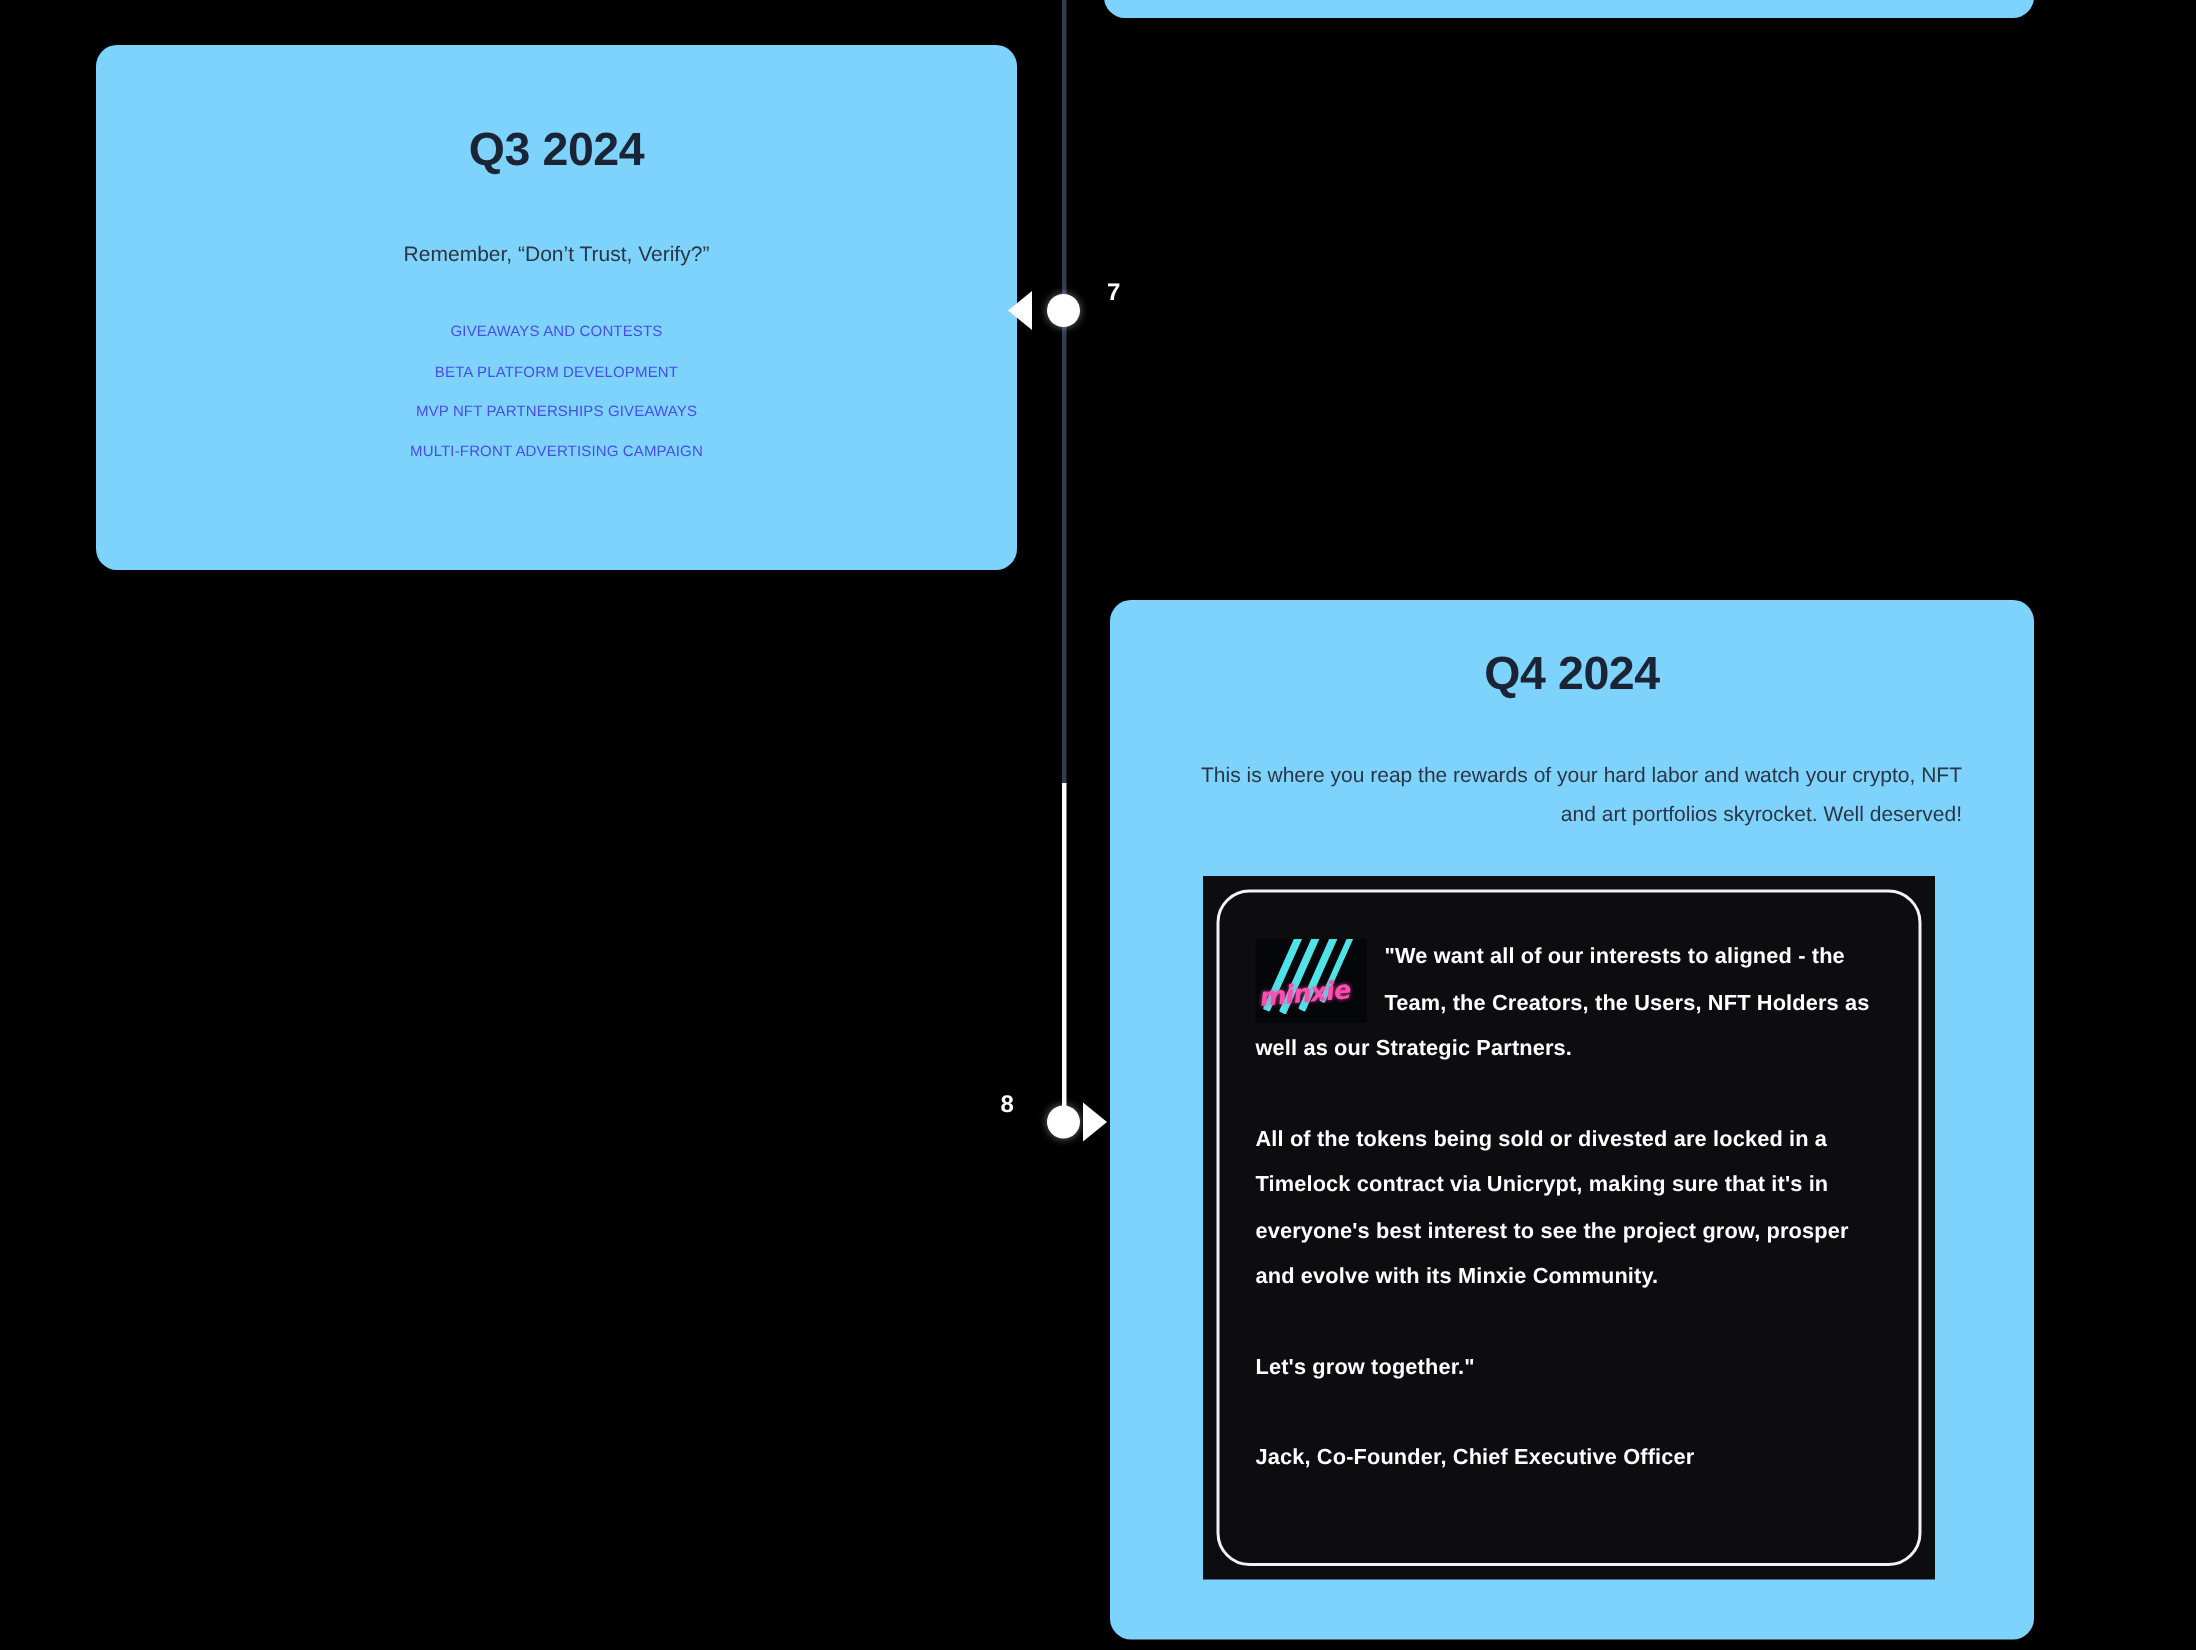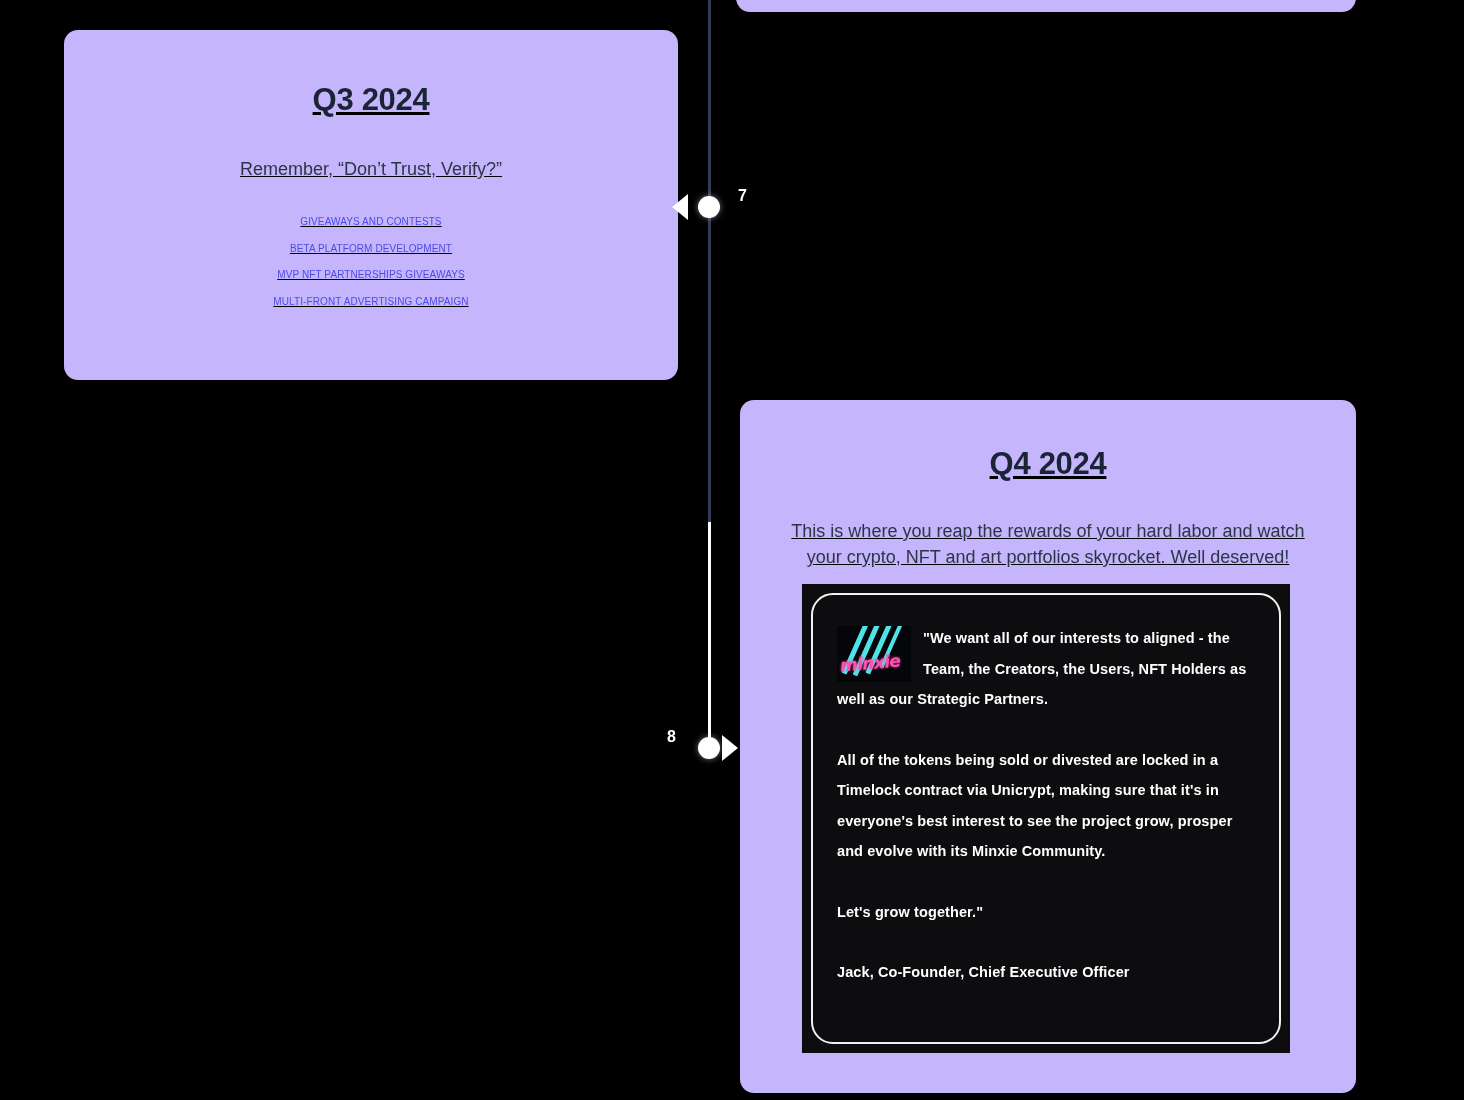--- a/index.html
+++ b/index.html
@@ -51,36 +51,35 @@
     border-top: 13px solid transparent;
     border-bottom: 13px solid transparent;
     z-index: 4;
   }
   .arrow.left  { border-right: 16px solid #ffffff; }  
   .arrow.right { border-left: 16px solid #ffffff; }   
 
   
   .card {
     position: absolute;
-    background: #c4b5fd;
+    background: #7dd3fc;
     border-radius: 14px;
-    text-decoration: underline;
   }
 
   .card-title {
     text-align: center;
     color: #1b2435;
     font-weight: 700;
     font-size: 31px;
     letter-spacing: -0.3px;
   }
   .card-sub {
     text-align: center;
     color: #2c3545;
-    font-size: 18px;
+    font-size: 14px;
     line-height: 26px;
   }
   .bullets {
     text-align: center;
     color: #4b4be6;
     font-size: 10px;
     line-height: 26.5px;
     letter-spacing: .1px;
   }
 
@@ -103,23 +102,23 @@
   }
   #card-q3 .card-sub { margin-top: 38px; }
   #card-q3 .bullets  { margin-top: 27px; }
 
   
   #card-q4 {
     left: 740px;
     top: 400px;
     width: 616px;
     height: 693px;
-    padding-top: 46px;
-  }
-  #card-q4 .card-sub { margin-top: 36px; padding: 0 48px; }
+    padding-top: 31px;
+  }
+  #card-q4 .card-sub { margin-top: 36px; padding: 0 48px; text-align: right; }
 
   
   .quote-panel {
     position: absolute;
     left: 62px;
     top: 184px;
     width: 488px;
     height: 469px;
     background: #0d0d10;
   }

